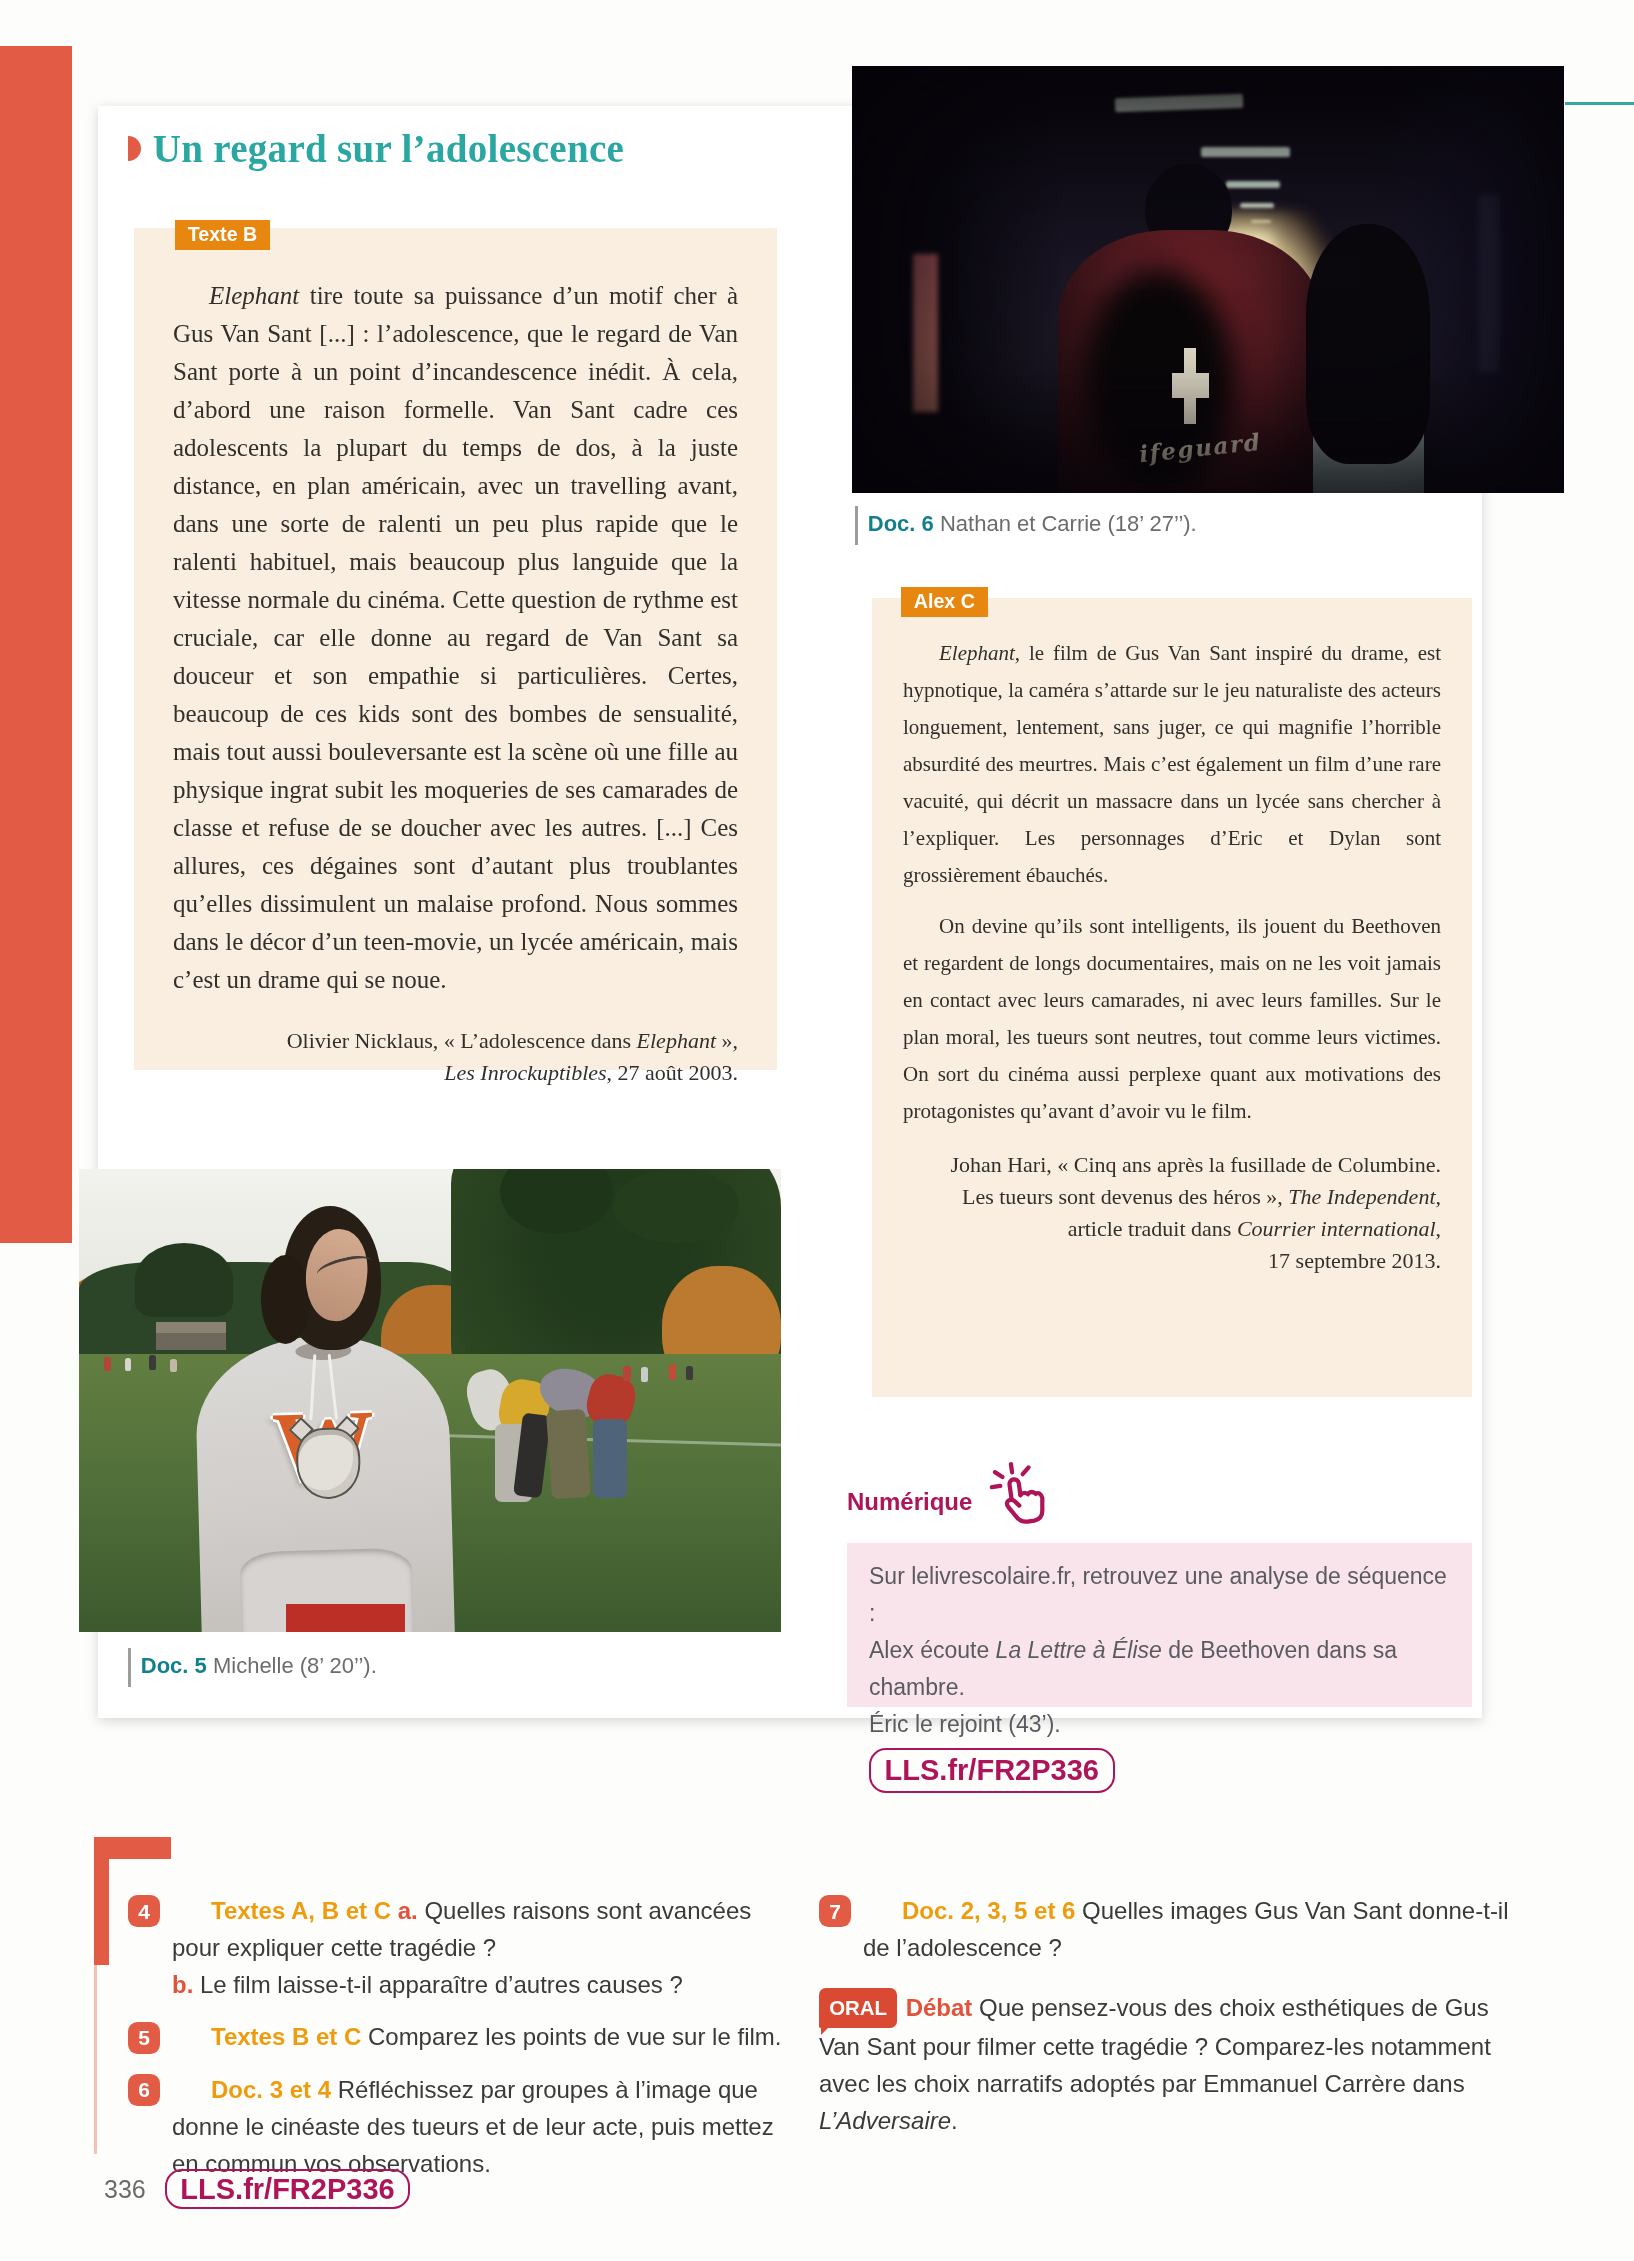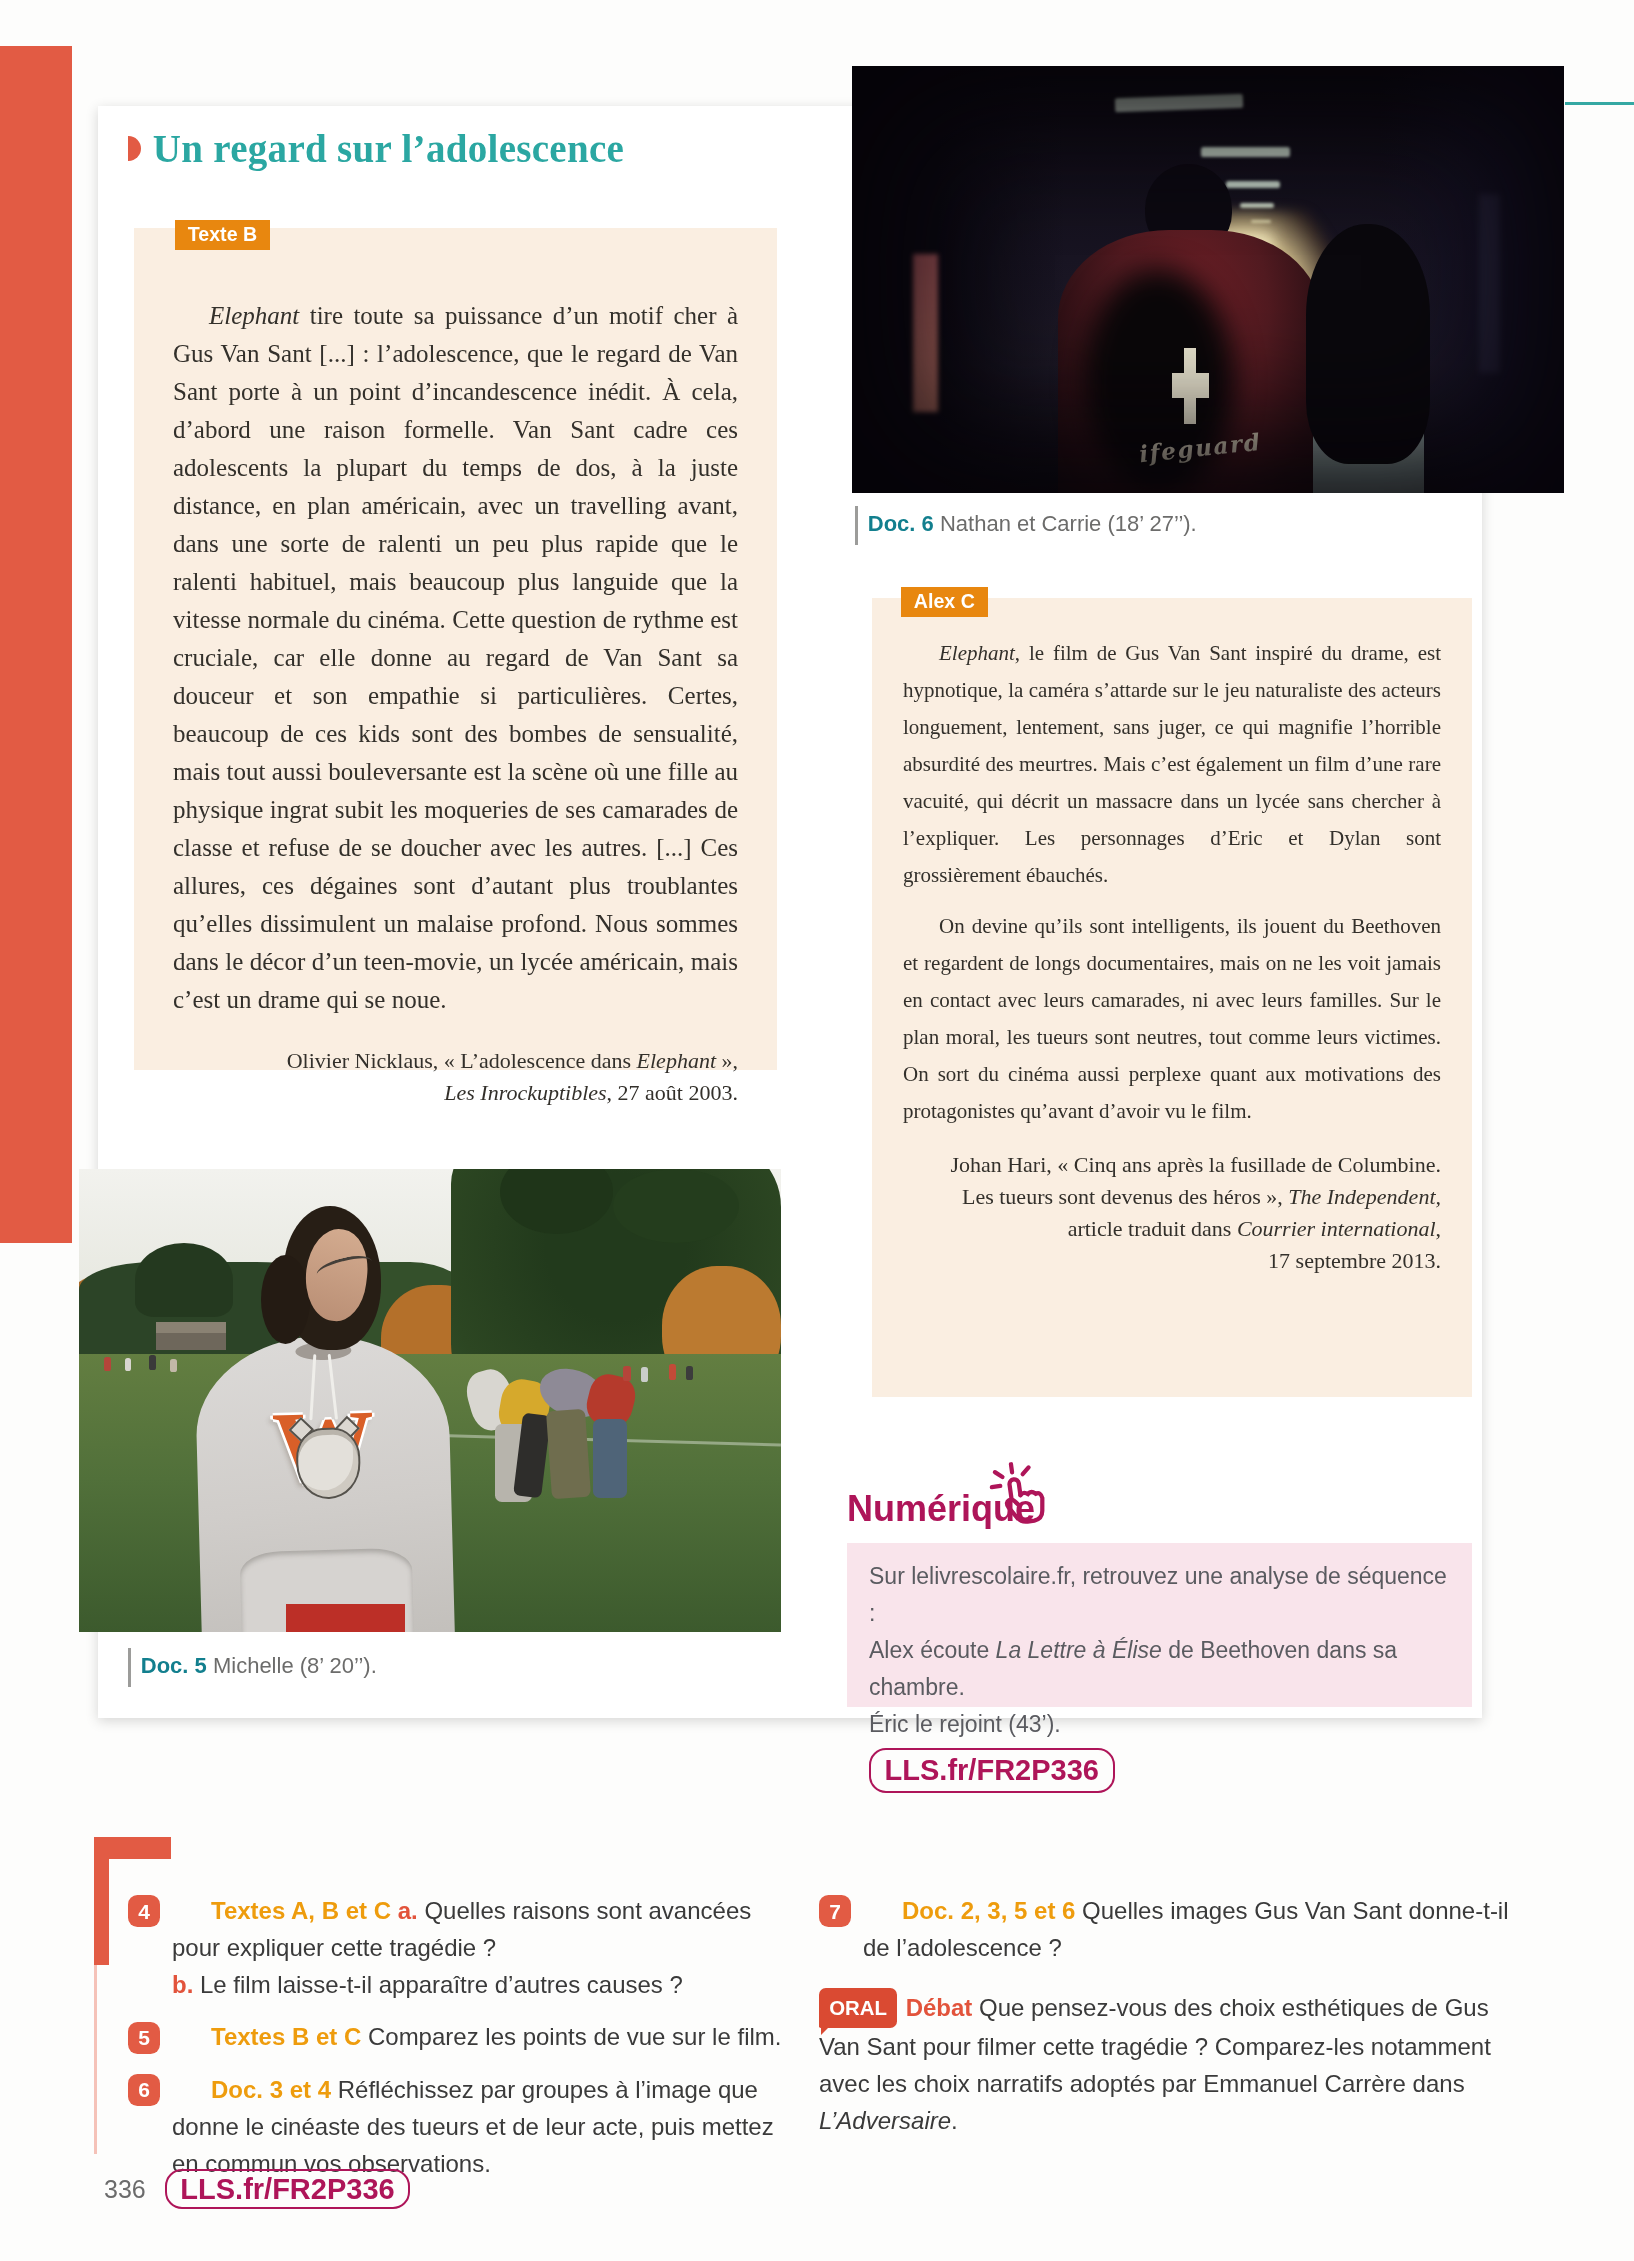--- a/index.html
+++ b/index.html
@@ -18,21 +18,21 @@
   
   .texte-badge{position:absolute;background:#E8870F;color:#fff;font-weight:700;font-size:19.6px;
                padding:3.4px 12.8px;z-index:5;}
   .texte-box{position:absolute;background:#FAEEE1;}
   .serif-body{font-family:"Liberation Serif",serif;font-size:25px;line-height:38px;color:#33302B;
               text-align:justify;margin:0;}
   .serif-body .indent{display:inline-block;width:36px;}
   .cite{font-family:"Liberation Serif",serif;font-size:22px;line-height:32px;color:#33302B;
         text-align:right;}
   #texteB-box{left:134px;top:228px;width:643px;height:842px;}
-  #texteB-box .inner{padding:49px 39px 0 39px;margin-top:20px;}
+  #texteB-box .inner{padding:49px 39px 0 39px;}
   #texteB-badge{left:175px;top:220px;}
   #texteC-box{left:872px;top:598px;width:600px;height:799px;}
   #texteC-box .inner{padding:37px 31px 0 31px;}
   #texteC-badge{left:901px;top:587px;}
   #texteC-box .serif-body{font-size:21px;line-height:37px;}
   
   .doc-caption{position:absolute;display:flex;align-items:flex-start;gap:10.2px;}
   .cap-rule{width:2.6px;height:39px;background:#9c9c9a;}
   .cap-text{font-size:22px;color:#6C6C6B;padding-top:5.1px;}
   .cap-label{color:#127F8E;font-weight:700;}
@@ -128,21 +128,21 @@
   .me2{left:56%;top:27.5%;}
   .m-head{left:29%;top:8%;width:14%;height:31%;}
   .m-hair{left:0;top:0;width:100%;height:100%;background:#271e15;border-radius:48% 52% 45% 45%;}
   .m-hair2{left:-22%;top:34%;width:50%;height:62%;background:#241b13;border-radius:50%;}
   .m-face{left:24%;top:16%;width:62%;height:64%;background:linear-gradient(190deg,#d4ac90,#b98e74);
      border-radius:50% 50% 46% 54%;transform:rotate(7deg);}
   .m-glasses{left:34%;top:36%;width:58%;height:12%;border-top:3.4px solid #443f39;border-radius:50%;
      transform:rotate(-14deg);}
   .m-pants{left:29.5%;top:94%;width:17%;height:6%;background:#bc2f27;}
   
-  #numerique-title{position:absolute;left:847px;top:1488px;font-size:36px;font-weight:700;color:#AE1559;}
+  #numerique-title{position:absolute;left:847px;top:1488px;font-size:24px;font-weight:700;color:#AE1559;}
   #click-icon{position:absolute;left:990px;top:1461px;transform:rotate(-8deg);}
   .pink-box{position:absolute;left:847px;top:1543px;width:625px;height:164px;background:#F9E4EB;}
   .pink-inner{padding:15.3px 22px 0 22px;font-size:23px;line-height:37px;color:#5A5B60;}
   .lls-pill{display:inline-block;border:2.6px solid #AE1559;color:#AE1559;font-weight:700;font-size:29px;
      border-radius:17px;padding:1.7px 13.6px;margin-top:5.1px;background:transparent;}
   
   .bracket-h{position:absolute;left:94px;top:1837px;width:77px;height:22px;background:#E25B44;}
   .bracket-v{position:absolute;left:94px;top:1837px;width:14.5px;height:128px;background:#E25B44;}
   .bracket-line{position:absolute;left:94px;top:1965px;width:3.4px;height:189px;background:#F5C2B8;}
   .qcol{position:absolute;font-size:24px;line-height:37px;color:#3A3A3A;}

